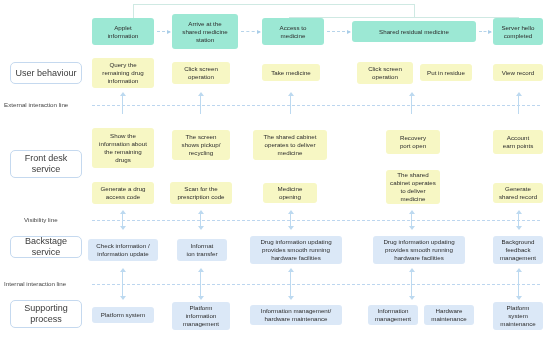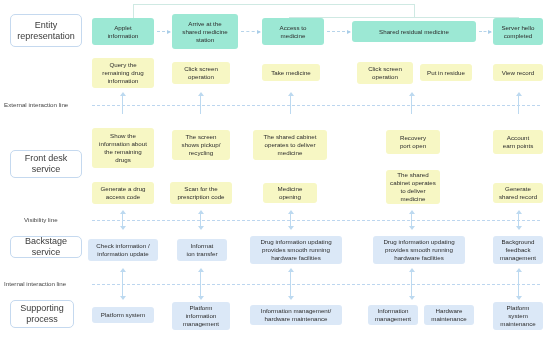--- a/index.html
+++ b/index.html
@@ -149,34 +149,34 @@
 <div id="blueprint">
 
   <div class="route h" style="left:133px; top:4px; width:282px;"></div>
   <div class="route v" style="left:133px; top:4px; height:16px;"></div>
   <div class="route v" style="left:414px; top:4px; height:13px;"></div>
   <div class="route h" style="left:289px; top:17px; width:230px;"></div>
   <div class="route v" style="left:289px; top:17px; height:10px;"></div>
   <div class="route v" style="left:518px; top:17px; height:13px;"></div>
   <div class="route-arrow-down" style="left:411px; top:24px;"></div>
 
-  <div class="row-label" style="left:10px; top:14px; width:72px; height:33px;">
-    <span>Entity<br>representation</span>
-  </div>
-
+
+  <div class="row-label" style="left:10px; top:62px; width:72px; height:22px;">
+    <span>User behaviour</span>
+  </div>
 
   <div class="row-label" style="left:10px; top:150px; width:72px; height:28px;">
     <span>Front desk<br>service</span>
   </div>
 
   <div class="row-label" style="left:10px; top:236px; width:72px; height:22px;">
     <span>Backstage<br>service</span>
   </div>
 
-  <div class="row-label" style="left:10px; top:300px; width:64px; height:28px;">
+  <div class="row-label" style="left:10px; top:300px; width:72px; height:28px;">
     <span>Supporting<br>process</span>
   </div>
 
   <div class="sep-line" style="left:92px; top:105px; width:448px;"></div>
   <div class="sep-line" style="left:92px; top:220px; width:448px;"></div>
   <div class="sep-line" style="left:92px; top:284px; width:448px;"></div>
 
   <div class="line-caption" style="left:4px; top:101px;">External interaction line</div>
   <div class="line-caption" style="left:24px; top:216px;">Visibility line</div>
   <div class="line-caption" style="left:4px; top:280px;">Internal interaction line</div>

